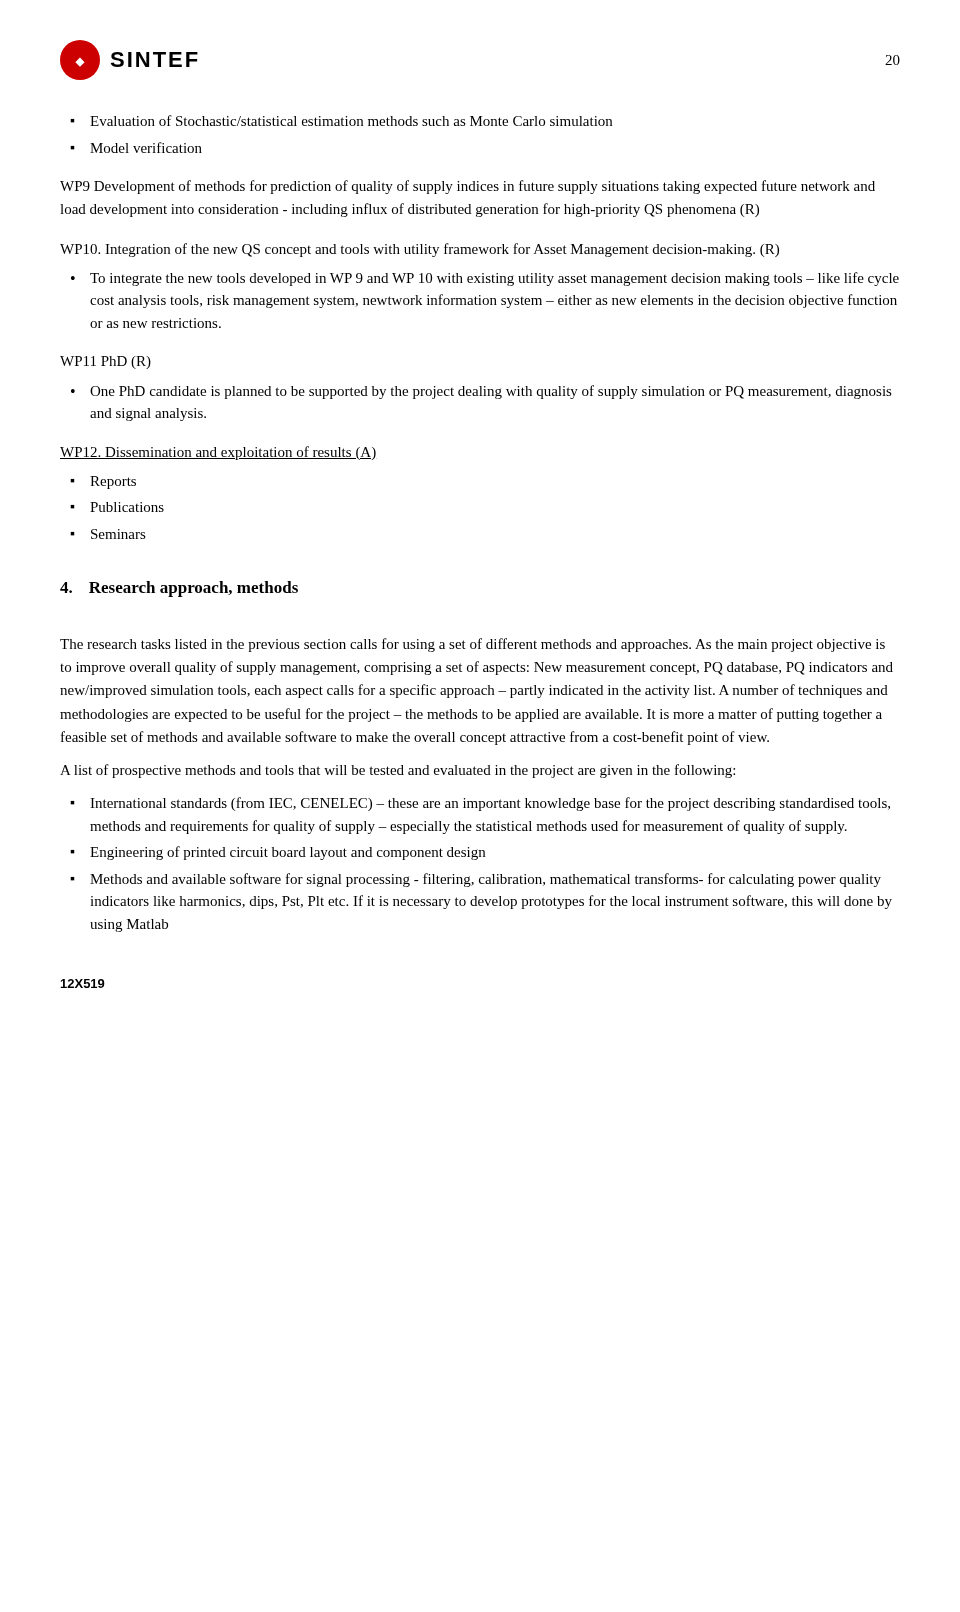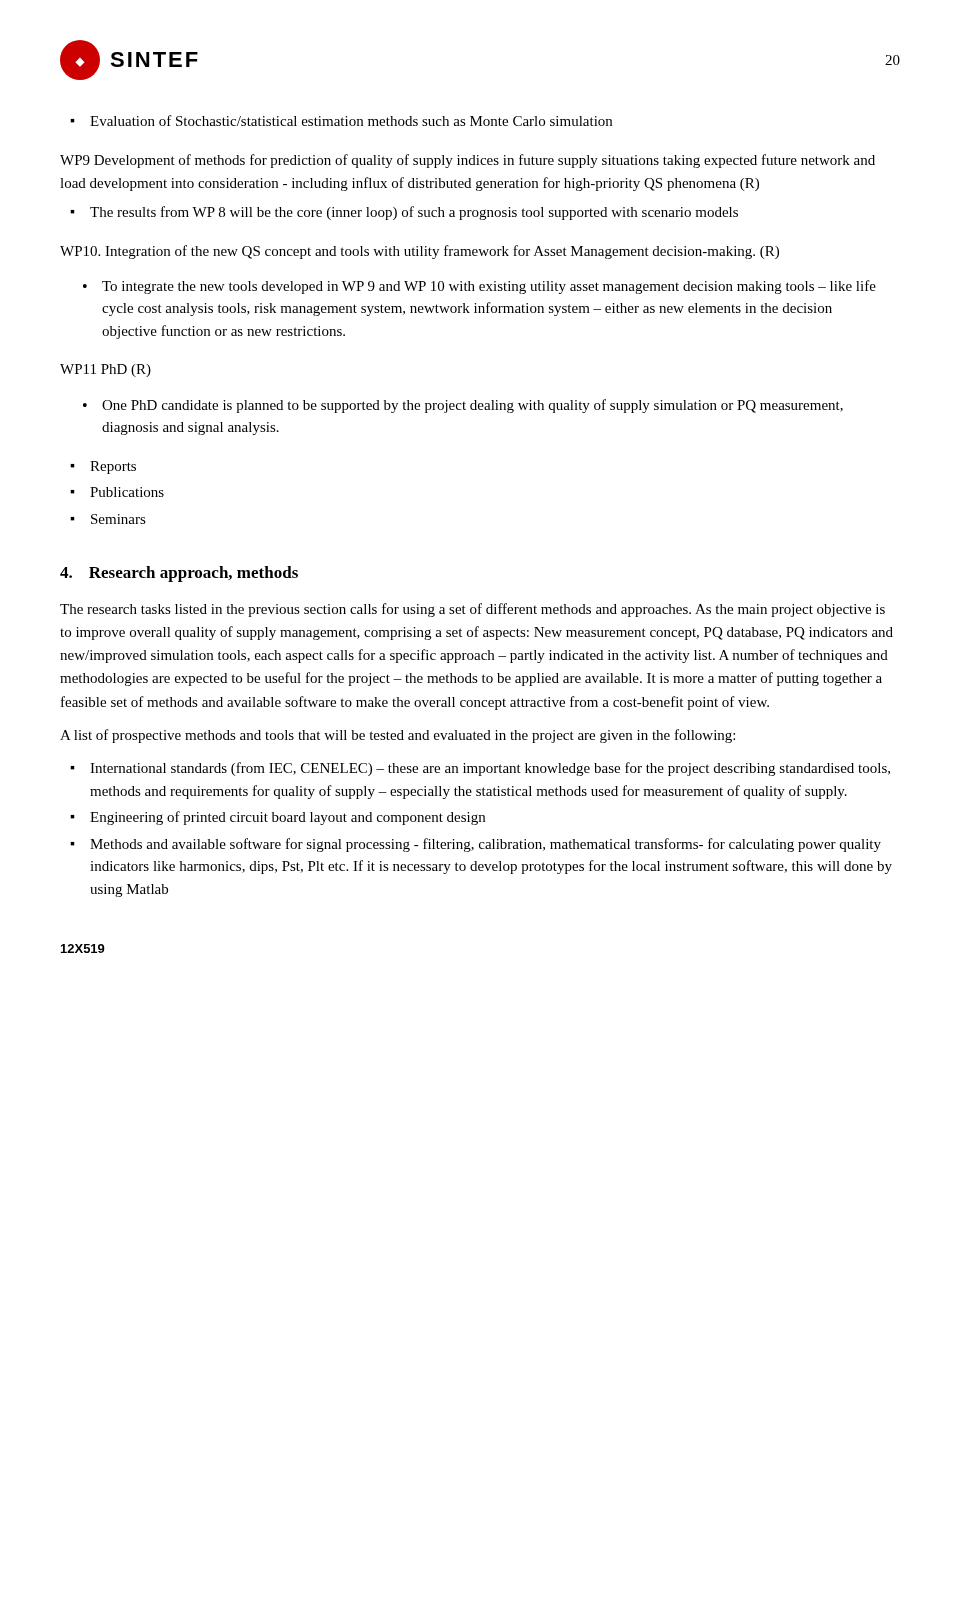--- a/index.html
+++ b/index.html
@@ -69,21 +69,21 @@
     .bullet-list li::before {
       content: '▪';
       position: absolute;
       left: 10px;
       top: 0;
       font-size: 14px;
     }
     .circle-bullet-list {
       list-style: none;
       padding-left: 0;
-      margin: 12px;
+      margin: 0;
     }
     .circle-bullet-list li {
       padding-left: 30px;
       position: relative;
       margin-bottom: 4px;
     }
     .circle-bullet-list li::before {
       content: '•';
       position: absolute;
       left: 10px;
@@ -93,21 +93,21 @@
     .section {
       margin-bottom: 16px;
     }
     .wp-label {
       margin-bottom: 6px;
       margin-top: 7px;
     }
     .section-heading {
       font-size: 17px;
       font-weight: bold;
-      margin-bottom: 2px;
+      margin-bottom: 22px;
     }
     .section-number {
       font-size: 17px;
       font-weight: bold;
     }
     p {
       margin-bottom: 10px;
       line-height: 1.55;
     }
     .footer {
@@ -139,45 +139,44 @@
       <span class="logo-text">SINTEF</span>
     </div>
     <span class="page-number">20</span>
   </div>
 
   <div class="content">
 
     <div class="section">
       <ul class="bullet-list">
         <li><span>Evaluation of Stochastic/statistical estimation  methods such as Monte Carlo simulation</span></li>
+        <li><span>Model verification</span></li>
       </ul>
     </div>
 
     <div class="section">
       <p class="wp-label">WP9 Development of methods for prediction of quality of supply indices in future supply situations taking expected future network and load development into consideration - including influx of distributed generation for high-priority QS phenomena (R)</p>
-      <ul class="bullet-list">
-        <li><span>The results from WP 8 will be the core (inner loop) of such a prognosis tool supported with scenario models</span></li>
-      </ul>
     </div>
 
     <div class="section">
       <p class="wp-label">WP10. Integration of the new QS concept and tools with utility framework for Asset Management decision-making. (R)</p>
       <ul class="circle-bullet-list">
         <li><span>To integrate the new tools developed in WP 9 and WP 10  with existing utility asset management decision making tools – like life cycle cost analysis tools, risk management system, newtwork information system – either as new elements in the decision objective function or as new restrictions.</span></li>
       </ul>
     </div>
 
     <div class="section">
       <p class="wp-label">WP11 PhD (R)</p>
       <ul class="circle-bullet-list">
         <li><span>One PhD candidate is planned to be supported by the project dealing with quality of supply simulation or PQ measurement, diagnosis and signal analysis.</span></li>
       </ul>
     </div>
 
     <div class="section">
+      <p class="wp-label"><span class="underline">WP12. Dissemination and exploitation of results (A)</span></p>
       <ul class="bullet-list">
         <li><span>Reports</span></li>
         <li><span>Publications</span></li>
         <li><span>Seminars</span></li>
       </ul>
     </div>
 
     <div class="section" style="margin-top: 30px;">
       <div style="display:flex; gap: 16px; margin-bottom: 10px;">
         <span class="section-number">4.</span>

